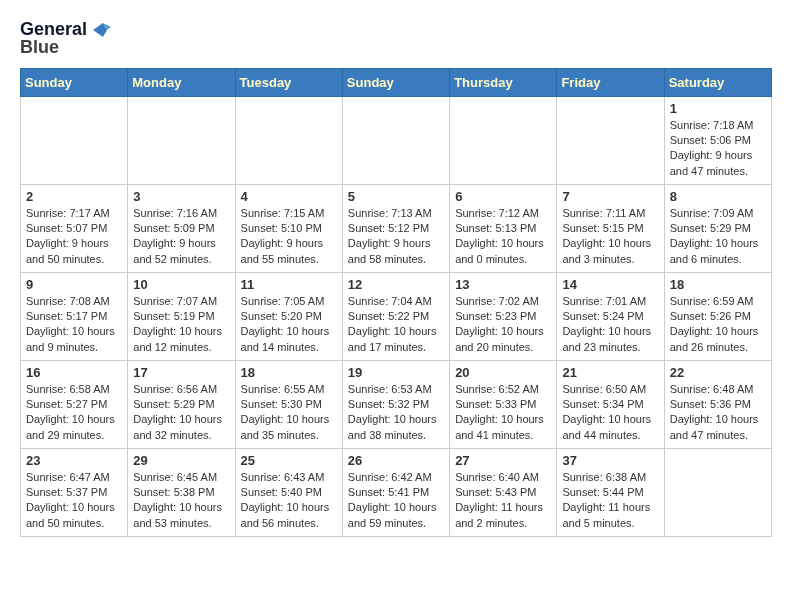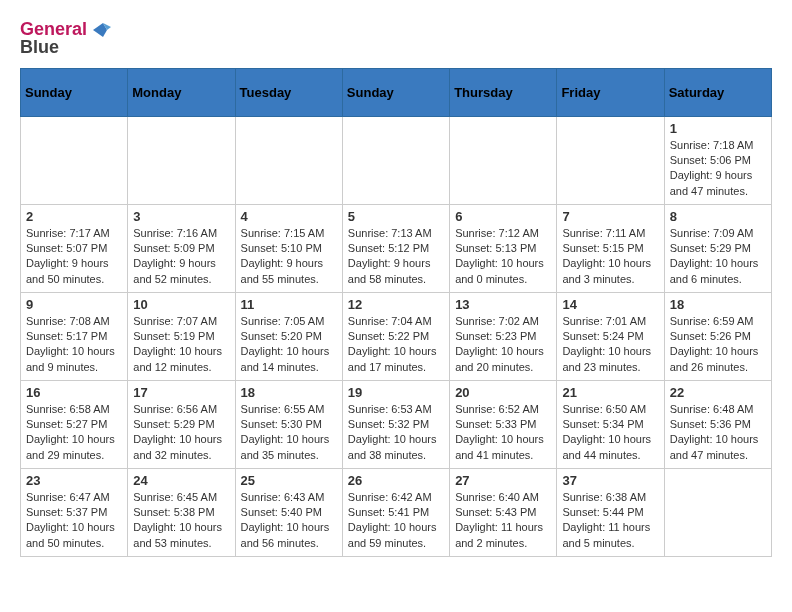--- a/index.html
+++ b/index.html
@@ -33,23 +33,23 @@
       font-size: 14px;
       color: #555;
     }
     .calendar {
       width: 100%;
       border-collapse: collapse;
       border: 1px solid #ccc;
     }
     .calendar th {
       background-color: #3a7abf;
-      color: #000000;
+      color: #fef9c3;
       font-size: 13px;
-      padding: 16px 4px;
+      padding: 6px 4px;
       text-align: left;
       border: 1px solid #2d6aa0;
       font-weight: bold;
     }
     .calendar td {
       border: 1px solid #ccc;
       vertical-align: top;
       padding: 4px 5px;
       width: 107px;
       min-height: 80px;
@@ -75,21 +75,21 @@
       height: 88px;
     }
   </style>
 </head>
 <body>
 
 <div class="header">
   <div class="logo">
   <div style="display:flex;flex-direction:column;align-items:flex-start;line-height:1.1">
     <div style="display:flex;align-items:center;gap:2px">
-      <span style="font-size:18px;font-weight:bold;color:#be185d;">General</span>
+      <span style="font-size:18px;font-weight:bold;color:#0f172a;">General</span>
       <svg width="22" height="18" viewBox="0 0 22 18">
         <polygon points="4,9 14,2 18,9 14,16" fill="#3a7abf"></polygon>
         <polygon points="14,2 22,6 18,9" fill="#5a9fd4"></polygon>
       </svg>
     </div>
     <span style="font-size:18px;font-weight:bold;color:#404040;margin-top:-2px;">Blue</span>
   </div>
 </div>
   <div class="title-block">
     <div class="month-title"></div>
@@ -257,21 +257,21 @@
         </td>
       </tr>
       <tr class="week-row">
         <td>
           <span class="day-number">23</span>
           <div class="day-info">Sunrise: 6:47 AM
 Sunset: 5:37 PM
 Daylight: 10 hours and 50 minutes.</div>
         </td>
         <td>
-          <span class="day-number">24</span>
+          <span class="day-number">29</span>
           <div class="day-info">Sunrise: 6:45 AM
 Sunset: 5:38 PM
 Daylight: 10 hours and 53 minutes.</div>
         </td>
         <td>
           <span class="day-number">25</span>
           <div class="day-info">Sunrise: 6:43 AM
 Sunset: 5:40 PM
 Daylight: 10 hours and 56 minutes.</div>
         </td>

